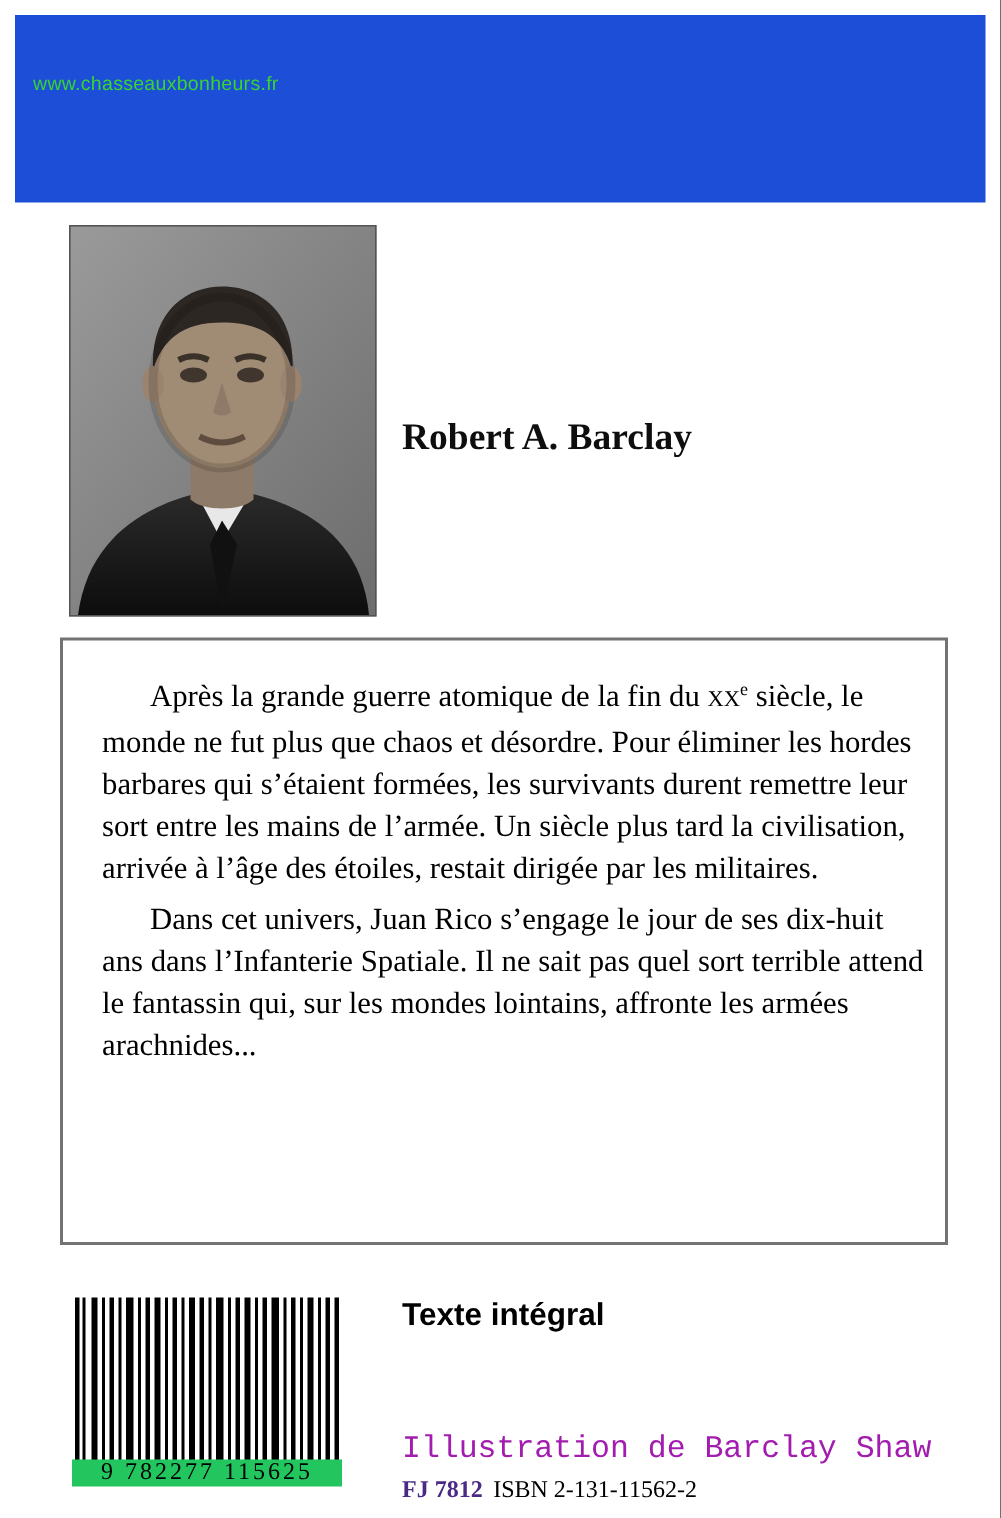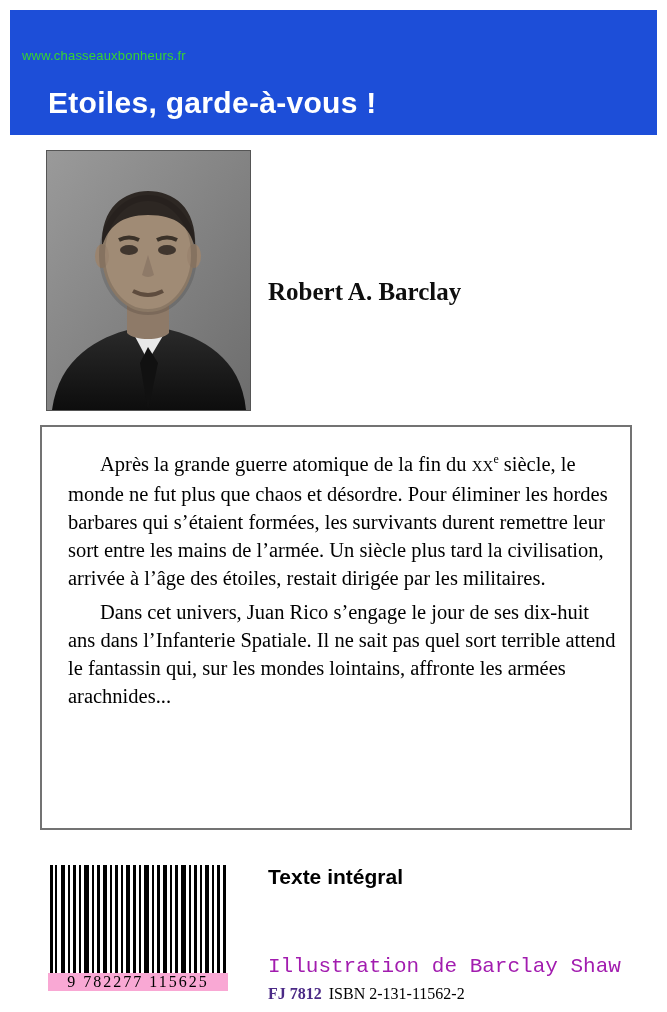--- a/index.html
+++ b/index.html
@@ -185,32 +185,31 @@
   .barcode-digits {
     position: absolute;
     left: 0;
     top: 108px;
     width: 180px;
     text-align: center;
     font-family: "Liberation Serif", serif;
     font-size: 16px;
     letter-spacing: 2px;
     color: #000;
-    background: #f9a8d4;
+    background: #22c55e;
   }
 </style>
 </head>
 <body>
 
 <div class="page">
   <div class="frame">
 
     <div class="header-band">
       <div class="watermark">www.chasseauxbonheurs.fr</div>
-      <div class="book-title">Etoiles, garde-à-vous !</div>
     </div>
 
     <div class="author-photo">
       <svg width="203" height="259" viewBox="0 0 203 259" xmlns="http://www.w3.org/2000/svg">
         <defs>
           <linearGradient id="bgg" x1="0" y1="0" x2="1" y2="1">
             <stop offset="0%" stop-color="#9a9a9a"></stop>
             <stop offset="100%" stop-color="#6d6d6d"></stop>
           </linearGradient>
           <linearGradient id="suit" x1="0" y1="0" x2="0" y2="1">

